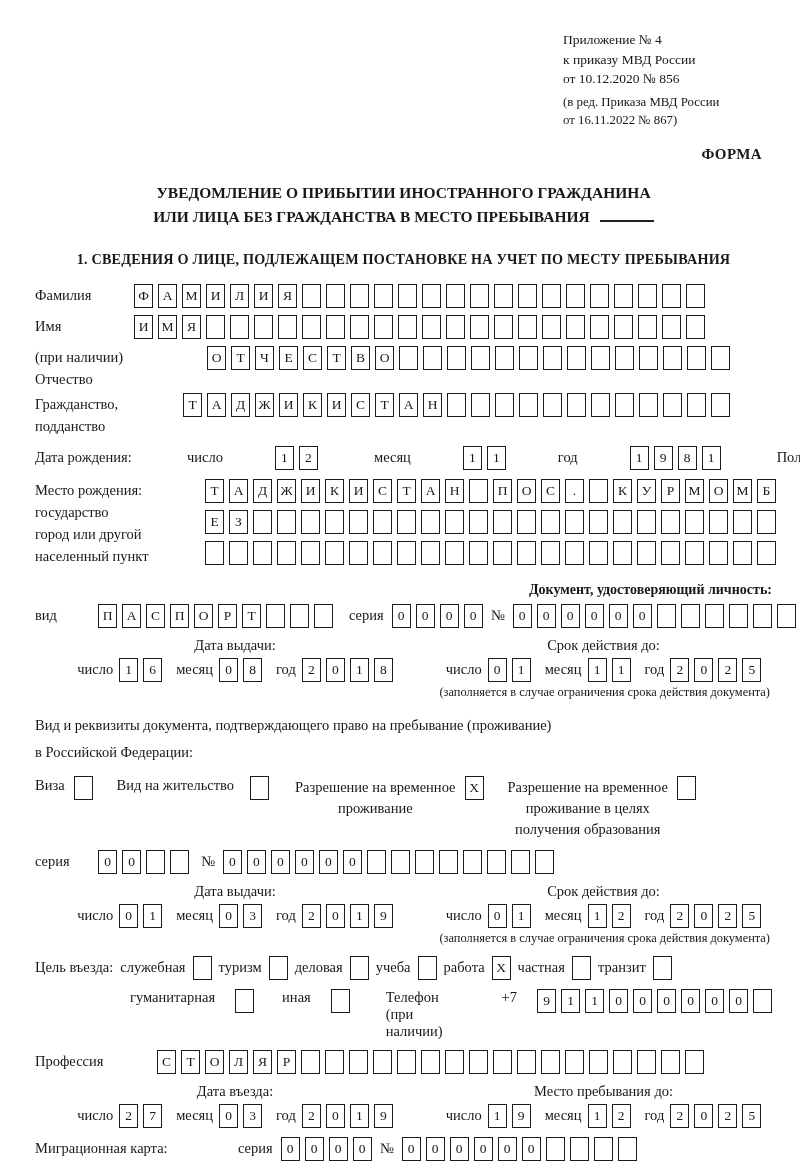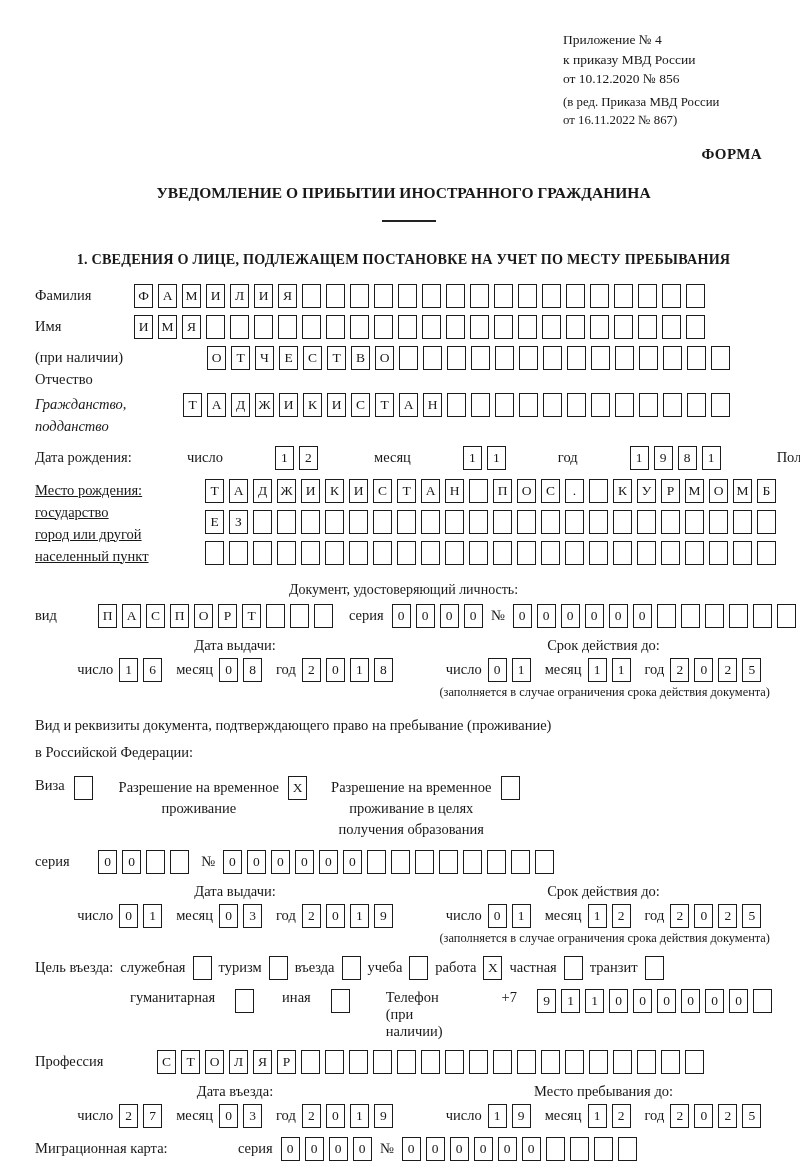--- a/index.html
+++ b/index.html
@@ -28,21 +28,21 @@
   .cells{display:flex;gap:5px;flex-wrap:nowrap;}
   .cell{
     width:19px;height:24px;box-sizing:border-box;border:1.6px solid #1c1c1c;
     display:flex;align-items:center;justify-content:center;
     font-size:13.5px;background:#fff;flex-shrink:0;
   }
   .cellrows .cells{margin-bottom:7px;}
 
   .gap8{margin-left:8px;} .gap12{margin-left:12px;} .gap16{margin-left:16px;}
 
-  .doc-heading{text-align:center;font-weight:normal;margin-top:10px;font-size:14px;}
+  .doc-heading{text-align:right;font-weight:bold;margin-top:10px;font-size:14px;}
 
   
   .dateblock{display:flex;margin-top:9px;}
   .db-left{width:400px;}
   .db-right{width:337px;}
   .db-head{text-align:center;margin-bottom:4px;}
   .db-row{display:flex;align-items:center;justify-content:center;gap:6px;}
   .valid-note{font-size:12.4px;text-align:right;margin-top:3px;padding-right:2px;}
 
   .resdoc{margin-top:12px;line-height:1.9;}
@@ -67,21 +67,21 @@
     <div>от 10.12.2020 № 856</div>
     <div class="amend">
       <div>(в ред. Приказа МВД России</div>
       <div>от 16.11.2022 № 867)</div>
     </div>
   </div>
   <div class="forma">ФОРМА</div>
 
   <div class="title">
     <div>УВЕДОМЛЕНИЕ О ПРИБЫТИИ ИНОСТРАННОГО ГРАЖДАНИНА</div>
-    <div><span class="blank-line"></span></div>
+    <div><span>ИЛИ ЛИЦА БЕЗ ГРАЖДАНСТВА В МЕСТО ПРЕБЫВАНИЯ</span><span class="blank-line"></span></div>
   </div>
 
   <div class="sec-heading">1. СВЕДЕНИЯ О ЛИЦЕ, ПОДЛЕЖАЩЕМ ПОСТАНОВКЕ НА УЧЕТ ПО МЕСТУ ПРЕБЫВАНИЯ</div>
 
   <div class="frow" style="margin-top:16px;">
     <span class="lbl" style="width:99px;">Фамилия</span>
     <span class="cells">
         <span class="cell">Ф</span>
         <span class="cell">А</span>
         <span class="cell">М</span>
@@ -164,21 +164,21 @@
         <span class="cell"></span>
         <span class="cell"></span>
         <span class="cell"></span>
         <span class="cell"></span>
         <span class="cell"></span>
         <span class="cell"></span>
       </span>
   </div>
 
   <div class="frow align-top" style="margin-top:3px;">
-    <div class="lblcol" style="width:148px;font-style:italic;">
+    <div class="lblcol" style="width:148px;">
       <div>Гражданство,</div>
       <div>подданство</div>
     </div>
     <span class="cells">
         <span class="cell">Т</span>
         <span class="cell">А</span>
         <span class="cell">Д</span>
         <span class="cell">Ж</span>
         <span class="cell">И</span>
         <span class="cell">К</span>
@@ -226,21 +226,21 @@
     <span class="cells gap8">
         <span class="cell">X</span>
       </span>
     <span class="lbl gap16">женский</span>
     <span class="cells gap12">
         <span class="cell"></span>
       </span>
   </div>
 
   <div class="frow align-top" style="margin-top:9px;">
-    <div class="lblcol" style="width:170px;text-decoration:underline;">
+    <div class="lblcol" style="width:170px;">
       <div>Место рождения:</div>
       <div>государство</div>
       <div>город или другой</div>
       <div>населенный пункт</div>
     </div>
     <div class="cellrows">
       <div class="cells">
           <span class="cell">Т</span>
           <span class="cell">А</span>
           <span class="cell">Д</span>
@@ -414,20 +414,26 @@
     <div>в Российской Федерации:</div>
   </div>
 
   <div class="chkrow">
     <div class="chk-item">
       <span class="txt">Виза</span>
       <span class="cells chkbox">
           <span class="cell"></span>
         </span>
     </div>
+    <div class="chk-item" style="margin-left:24px;">
+      <span class="txt">Вид на жительство</span>
+      <span class="cells chkbox" style="margin-left:16px;">
+          <span class="cell"></span>
+        </span>
+    </div>
     <div class="chk-item" style="margin-left:26px;">
       <div class="chk-multi">
         <div>Разрешение на временное</div>
         <div>проживание</div>
       </div>
       <span class="cells chkbox">
           <span class="cell">X</span>
         </span>
     </div>
     <div class="chk-item" style="margin-left:24px;">
@@ -520,21 +526,21 @@
   <div class="goalrow">
     <span>Цель въезда:</span>
     <span>служебная</span>
     <span class="cells">
         <span class="cell"></span>
       </span>
     <span>туризм</span>
     <span class="cells">
         <span class="cell"></span>
       </span>
-    <span>въезда</span>
+    <span>деловая</span>
     <span class="cells">
         <span class="cell"></span>
       </span>
     <span>учеба</span>
     <span class="cells">
         <span class="cell"></span>
       </span>
     <span>работа</span>
     <span class="cells">
         <span class="cell">X</span>

